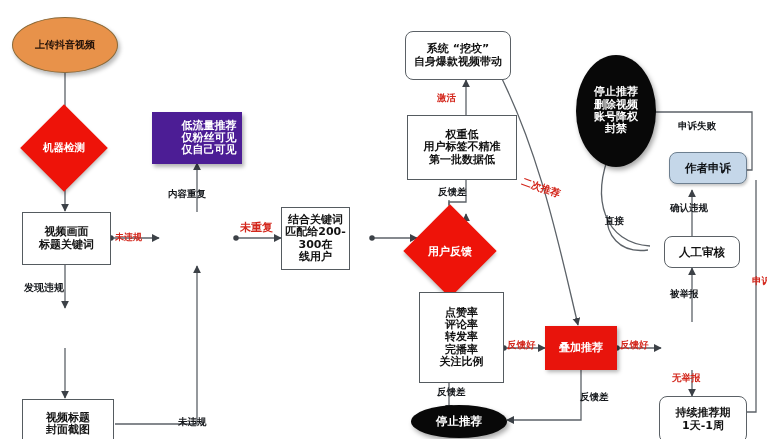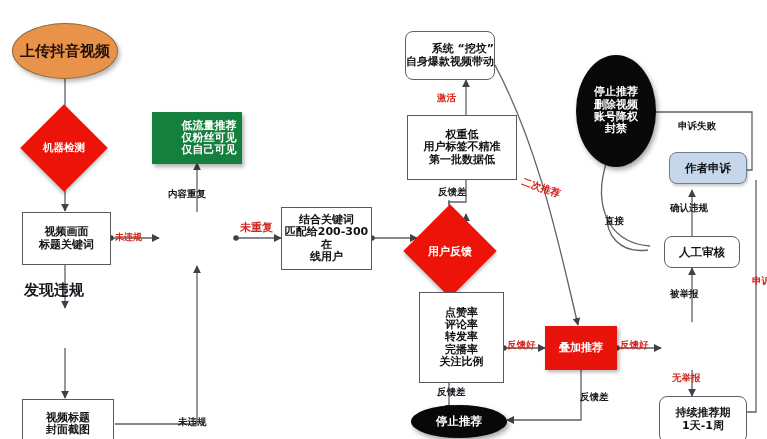--- a/index.html
+++ b/index.html
@@ -29,21 +29,21 @@
     color:#241208;
     box-shadow:2px 3px 4px rgba(0,0,0,.28);
   }
   .ellipse-black{
     border-radius:50%;
     background:#080808;
     color:#ffffff;
     box-shadow:2px 3px 5px rgba(0,0,0,.35);
   }
   .rect-black{
-    background:#15803d;
+    background:#4c1d95;
     color:#ffffff;
     box-shadow:2px 3px 4px rgba(0,0,0,.3);
     padding-left:24px;
   }
   .rect-white{
     background:#ffffff;
     border:1.4px solid #555b60;
     color:#121212;
   }
   .rect-round-white{
@@ -156,44 +156,44 @@
       <path d="M731,170 L752,170 L752,112 L646,112" marker-end="url(#ar)"></path>
 
       <path d="M650,246 C605,243 590,200 611,150" marker-end="url(#ar)"></path>
 
       <path d="M730,412 L756,412 L756,180"></path>
 
       <path d="M648,250 C618,254 606,233 607,215"></path>
     </g>
   </svg>
 
-  <div class="node ellipse-orange" style="left:12px;top:23px;width:106px;height:56px;font-size:15px;">上传抖音视频</div>
+  <div class="node ellipse-orange" style="left:12px;top:17px;width:106px;height:56px;font-size:10px;">上传抖音视频</div>
 
   <div class="diamond" style="left:33px;top:117px;width:62px;height:62px;font-size:10.5px;">
     <span class="dshape"></span>
     <span>机器检测</span>
   </div>
 
   <div class="node rect-black" style="left:152px;top:112px;width:90px;height:52px;font-size:11px;">低流量推荐
 仅粉丝可见
 仅自己可见</div>
 
   <div class="node rect-white" style="left:22px;top:212px;width:89px;height:53px;font-size:11px;">视频画面
 标题关键词</div>
 
 
 
   <div class="node rect-white" style="left:22px;top:399px;width:92px;height:50px;font-size:11px;">视频标题
 封面截图</div>
 
-  <div class="node rect-white" style="left:281px;top:207px;width:91px;height:63px;font-size:11px;">结合关键词
+  <div class="node rect-white" style="left:281px;top:207px;width:69px;height:63px;font-size:11px;">结合关键词
 匹配给200-300在
 线用户</div>
 
-  <div class="node rect-round-white" style="left:405px;top:31px;width:90px;height:49px;font-size:11px;text-align:right;">系统 “挖坟”
+  <div class="node rect-round-white" style="left:405px;top:31px;width:106px;height:49px;font-size:11px;">系统 “挖坟”
 自身爆款视频带动</div>
 
   <div class="node rect-white" style="left:407px;top:115px;width:110px;height:65px;font-size:11px;">权重低
 用户标签不精准
 第一批数据低</div>
 
   <div class="diamond" style="left:417px;top:218px;width:66px;height:66px;font-size:11px;">
     <span class="dshape"></span>
     <span>用户反馈</span>
   </div>
@@ -220,21 +220,21 @@
 
   <div class="node rect-round-white" style="left:659px;top:396px;width:88px;height:47px;font-size:11px;">持续推荐期
 1天-1周</div>
 
   <div class="edge-label lbl-dark" style="left:168px;top:188px;font-size:9.5px;">内容重复</div>
 
   <div class="edge-label lbl-red" style="left:115px;top:231px;font-size:9px;">未违规</div>
 
   <div class="edge-label lbl-red" style="left:240px;top:220px;font-size:11px;">未重复</div>
 
-  <div class="edge-label lbl-dark" style="left:24px;top:281px;font-size:15px;">发现违规</div>
+  <div class="edge-label lbl-dark" style="left:24px;top:281px;font-size:10px;">发现违规</div>
 
   <div class="edge-label lbl-dark" style="left:178px;top:416px;font-size:9.5px;">未违规</div>
 
   <div class="edge-label lbl-red" style="left:437px;top:92px;font-size:9.5px;">激活</div>
 
   <div class="edge-label lbl-dark" style="left:438px;top:186px;font-size:9.5px;">反馈差</div>
 
   <div class="edge-label lbl-dark" style="left:437px;top:386px;font-size:9.5px;">反馈差</div>
 
   <div class="edge-label lbl-dark" style="left:580px;top:391px;font-size:9.5px;">反馈差</div>

